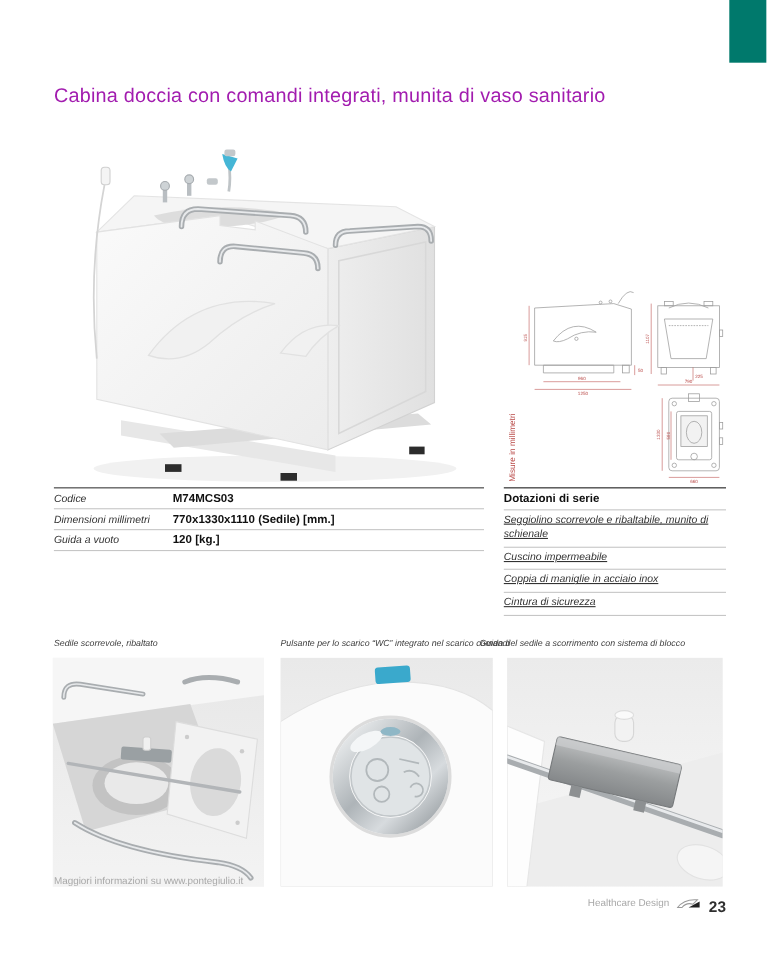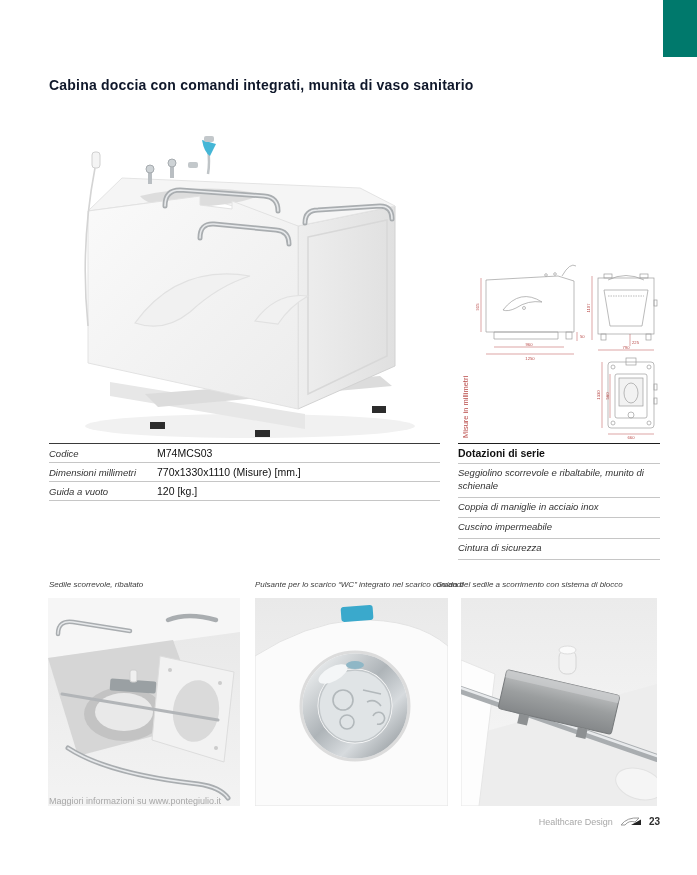--- a/index.html
+++ b/index.html
@@ -2,49 +2,49 @@
 <html><head>
 <meta charset="utf-8">
 <style>
   * { margin:0; padding:0; box-sizing:border-box; }
   body { background:#fff; }
   .page { position:relative; width:697px; height:875px; background:#ffffff;
           font-family:"Liberation Sans", sans-serif; overflow:hidden; }
 
   .corner-block { position:absolute; right:0; top:0; width:34px; height:57px; background:#00796c; }
 
-  .page-title { position:absolute; left:49px; top:77px; font-size:14px; color:#0f172a; letter-spacing:.2px;font-weight:bold; }
+  .page-title { position:absolute; left:49px; top:77px; font-size:18px; color:#a21caf; letter-spacing:.2px; }
 
   .main-photo { position:absolute; left:50px; top:126px; }
 
   .drawings { position:absolute; left:458px; top:250px; }
   .misure-note { position:absolute; left:461px; top:438px; transform:rotate(-90deg);
                  transform-origin:0 0; font-size:7.5px; color:#b94a48; white-space:nowrap; }
 
   .spec-table { position:absolute; left:49px; top:443px; width:391px; border-top:1px solid #3a3a3a; }
   .spec-row { display:flex; align-items:baseline; border-bottom:1px solid #c6c6c6; padding:3px 0; }
   .spec-label { width:108px; flex:none; font-style:italic; font-size:9.5px; color:#333; }
-  .spec-value { font-weight:normal; font-size:10.5px; color:#101010; }
+  .spec-value { font-weight:bold; font-size:10.5px; color:#101010; }
 
   .dotazioni { position:absolute; left:458px; top:443px; width:202px; border-top:1.5px solid #1d1d1d; }
   .dot-heading { font-weight:bold; font-size:10.5px; color:#101010; padding:3px 0 4px; border-bottom:1px solid #c6c6c6; }
-  .dot-item { font-style:italic; font-size:9.5px; color:#333; padding:3px 0 4px; border-bottom:1px solid #c6c6c6; line-height:1.35; }
+  .dot-item { font-style:italic; font-size:9.5px; color:#333; padding:3px 0 4px; border-bottom:1px solid #c6c6c6; line-height:1.35;text-decoration:underline; }
 
   .caption { position:absolute; top:580px; font-style:italic; font-size:8px; color:#3c3c3c; white-space:nowrap; }
   .caption-1 { left:49px;text-align:center; } .caption-2 { left:255px; } .caption-3 { left:436px; }
 
   .photo { position:absolute; top:598px; height:208px; overflow:hidden; background:#efefef; }
   .photo-1 { left:48px;  width:192px; }
   .photo-2 { left:255px; width:193px; }
   .photo-3 { left:461px; width:196px; }
 
   .footer-left { position:absolute; left:49px; top:796px; font-size:9px; color:#a8a8a8; }
-  .footer-right { position:absolute; top:816px; right:37px; display:flex; align-items:center; gap:7px; }
+  .footer-right { position:absolute; top:816px; right:37px; display:flex; gap:7px; }
   .footer-brand { font-size:9px; color:#a8a8a8; }
-  .footer-page { font-size:10px; color:#2e2e2e; font-weight:bold; }
+  .footer-page { font-size:14px; color:#2e2e2e; font-weight:bold; }
 
   svg text.dim { fill:#b94a48; font-family:"Liberation Sans", sans-serif; font-size:4.2px; }
 </style>
 </head>
 <body>
 
 <div class="page">
 
   <div class="corner-block"></div>
 
@@ -179,33 +179,33 @@
 
   <div class="misure-note">Misure in millimetri</div>
 
   <div class="spec-table">
     <div class="spec-row">
       <span class="spec-label">Codice</span>
       <span class="spec-value">M74MCS03</span>
     </div>
     <div class="spec-row">
       <span class="spec-label">Dimensioni millimetri</span>
-      <span class="spec-value">770x1330x1110 (Misure) [mm.]</span>
+      <span class="spec-value">770x1330x1110 (Sedile) [mm.]</span>
     </div>
     <div class="spec-row">
       <span class="spec-label">Guida a vuoto</span>
       <span class="spec-value">120 [kg.]</span>
     </div>
   </div>
 
   <div class="dotazioni">
     <div class="dot-heading">Dotazioni di serie</div>
     <div class="dot-item">Seggiolino scorrevole e ribaltabile, munito di schienale</div>
+    <div class="dot-item">Cuscino impermeabile</div>
     <div class="dot-item">Coppia di maniglie in acciaio inox</div>
-    <div class="dot-item">Cuscino impermeabile</div>
     <div class="dot-item">Cintura di sicurezza</div>
   </div>
 
   <div class="caption caption-1">Sedile scorrevole, ribaltato</div>
   <div class="caption caption-2">Pulsante per lo scarico “WC” integrato nel scarico comandi</div>
   <div class="caption caption-3">Guida del sedile a scorrimento con sistema di blocco</div>
 
   <div class="photo photo-1">
     <svg width="192" height="208" viewBox="0 0 192 208">
       <defs>

